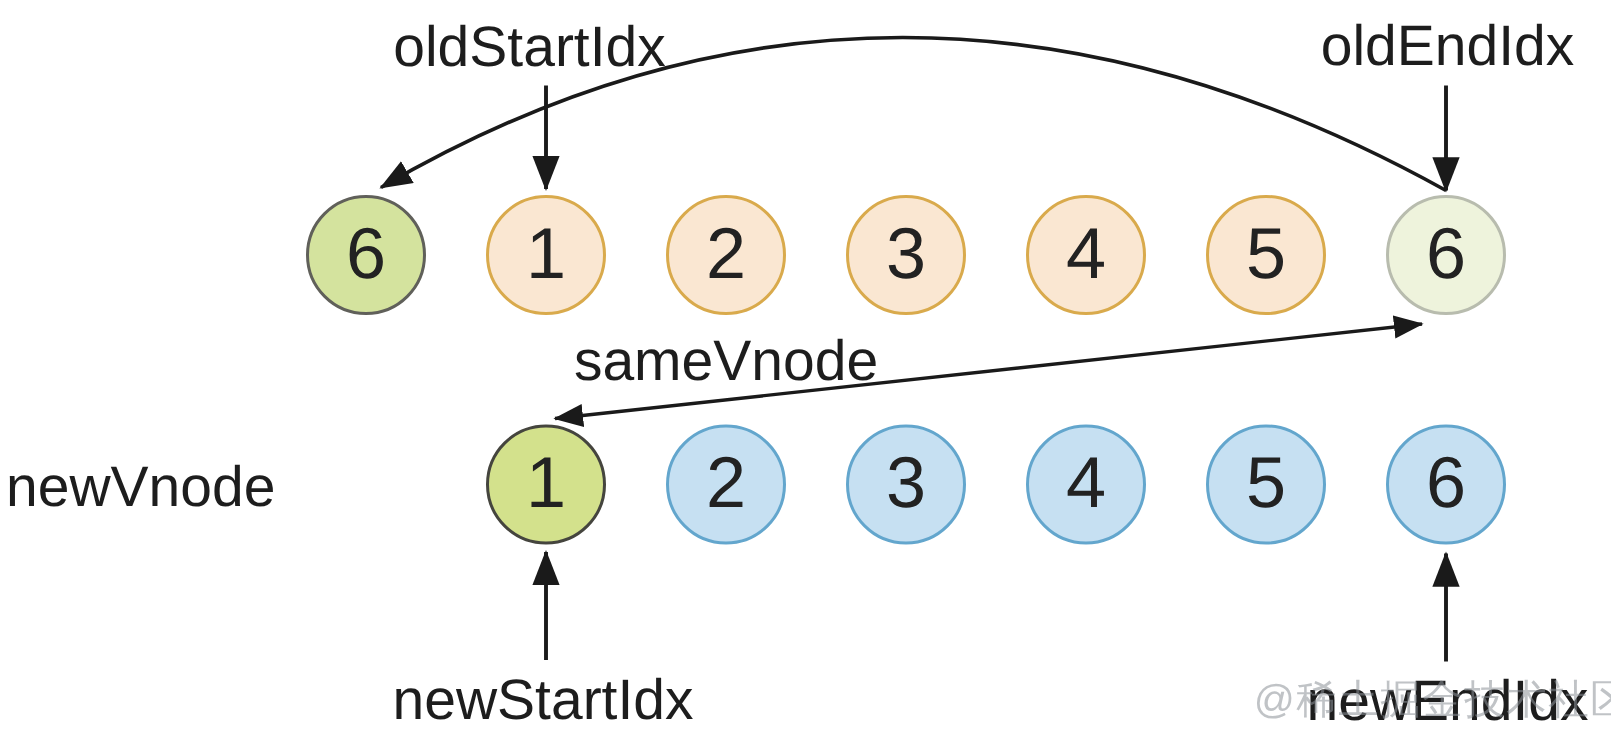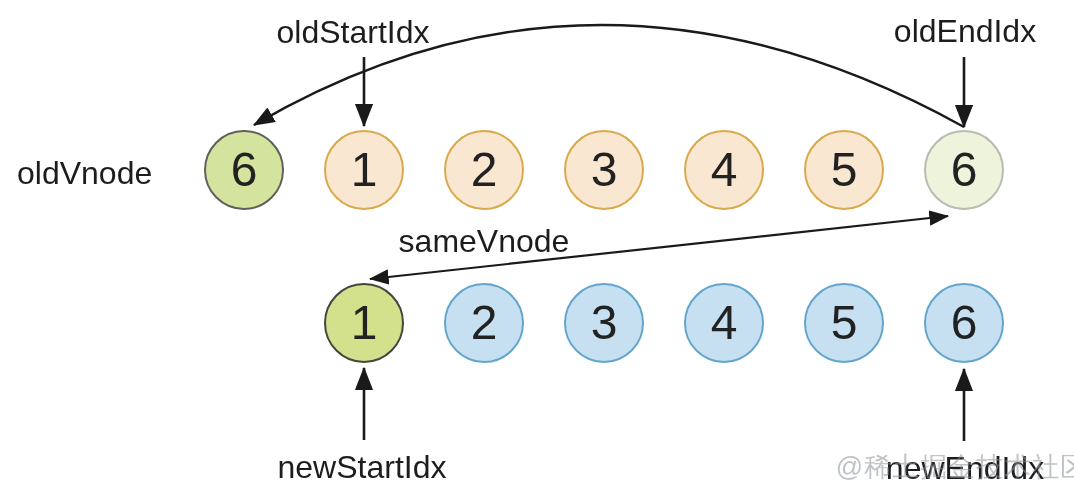--- a/index.html
+++ b/index.html
@@ -3,21 +3,21 @@
 <meta charset="utf-8">
 <style>
   html,body{margin:0;padding:0;background:#ffffff;}
   .canvas{
     position:relative;width:1074px;height:494px;background:#ffffff;
     font-family:"Liberation Sans","DejaVu Sans",sans-serif;overflow:hidden;
   }
   .arrows{position:absolute;left:0;top:0;pointer-events:none;}
   .lbl{
     position:absolute;transform:translate(-50%,-50%);
-    font-size:32px;line-height:1;color:#1d1d1d;white-space:nowrap;
+    font-size:38px;line-height:1;color:#1d1d1d;white-space:nowrap;
   }
   .lbl.row-lbl{transform:translate(0,-50%);}
   .node{
     position:absolute;width:80px;height:80px;border-radius:50%;
     box-sizing:border-box;border:2px solid #000;
     display:flex;align-items:center;justify-content:center;
     font-size:48px;line-height:1;color:#222222;
   }
   .watermark{
     position:absolute;transform:translate(-50%,-50%);
@@ -43,21 +43,21 @@
 
     <line x1="964" y1="57" x2="964" y2="127" stroke="#1a1a1a" stroke-width="2.6" marker-end="url(#ah)"></line>
 
     <line x1="370" y1="279" x2="948" y2="216" stroke="#1a1a1a" stroke-width="2.2" marker-start="url(#ah)" marker-end="url(#ah)"></line>
 
     <line x1="364" y1="440" x2="364" y2="368" stroke="#1a1a1a" stroke-width="2.6" marker-end="url(#ah)"></line>
 
     <line x1="964" y1="441" x2="964" y2="369" stroke="#1a1a1a" stroke-width="2.6" marker-end="url(#ah)"></line>
   </svg>
 
-  <div class="lbl row-lbl" style="left:17px;top:173px">oldVnode</div>
+  <div class="lbl row-lbl" style="left:4px;top:325px">newVnode</div>
 
   <div class="lbl" style="left:353px;top:32px">oldStartIdx</div>
   <div class="lbl" style="left:965px;top:31px">oldEndIdx</div>
   <div class="lbl" style="left:484px;top:241px">sameVnode</div>
   <div class="lbl" style="left:965px;top:468px">newEndIdx</div>
   <div class="lbl" style="left:362px;top:467px">newStartIdx</div>
 
   <div id="old-row-nodes">
       <div class="node" style="left: 204px; top: 130px; background: rgb(212, 227, 158); border-color: rgb(96, 96, 90);">6</div>
       <div class="node" style="left: 324px; top: 130px; background: rgb(250, 231, 210); border-color: rgb(217, 170, 76);">1</div>

